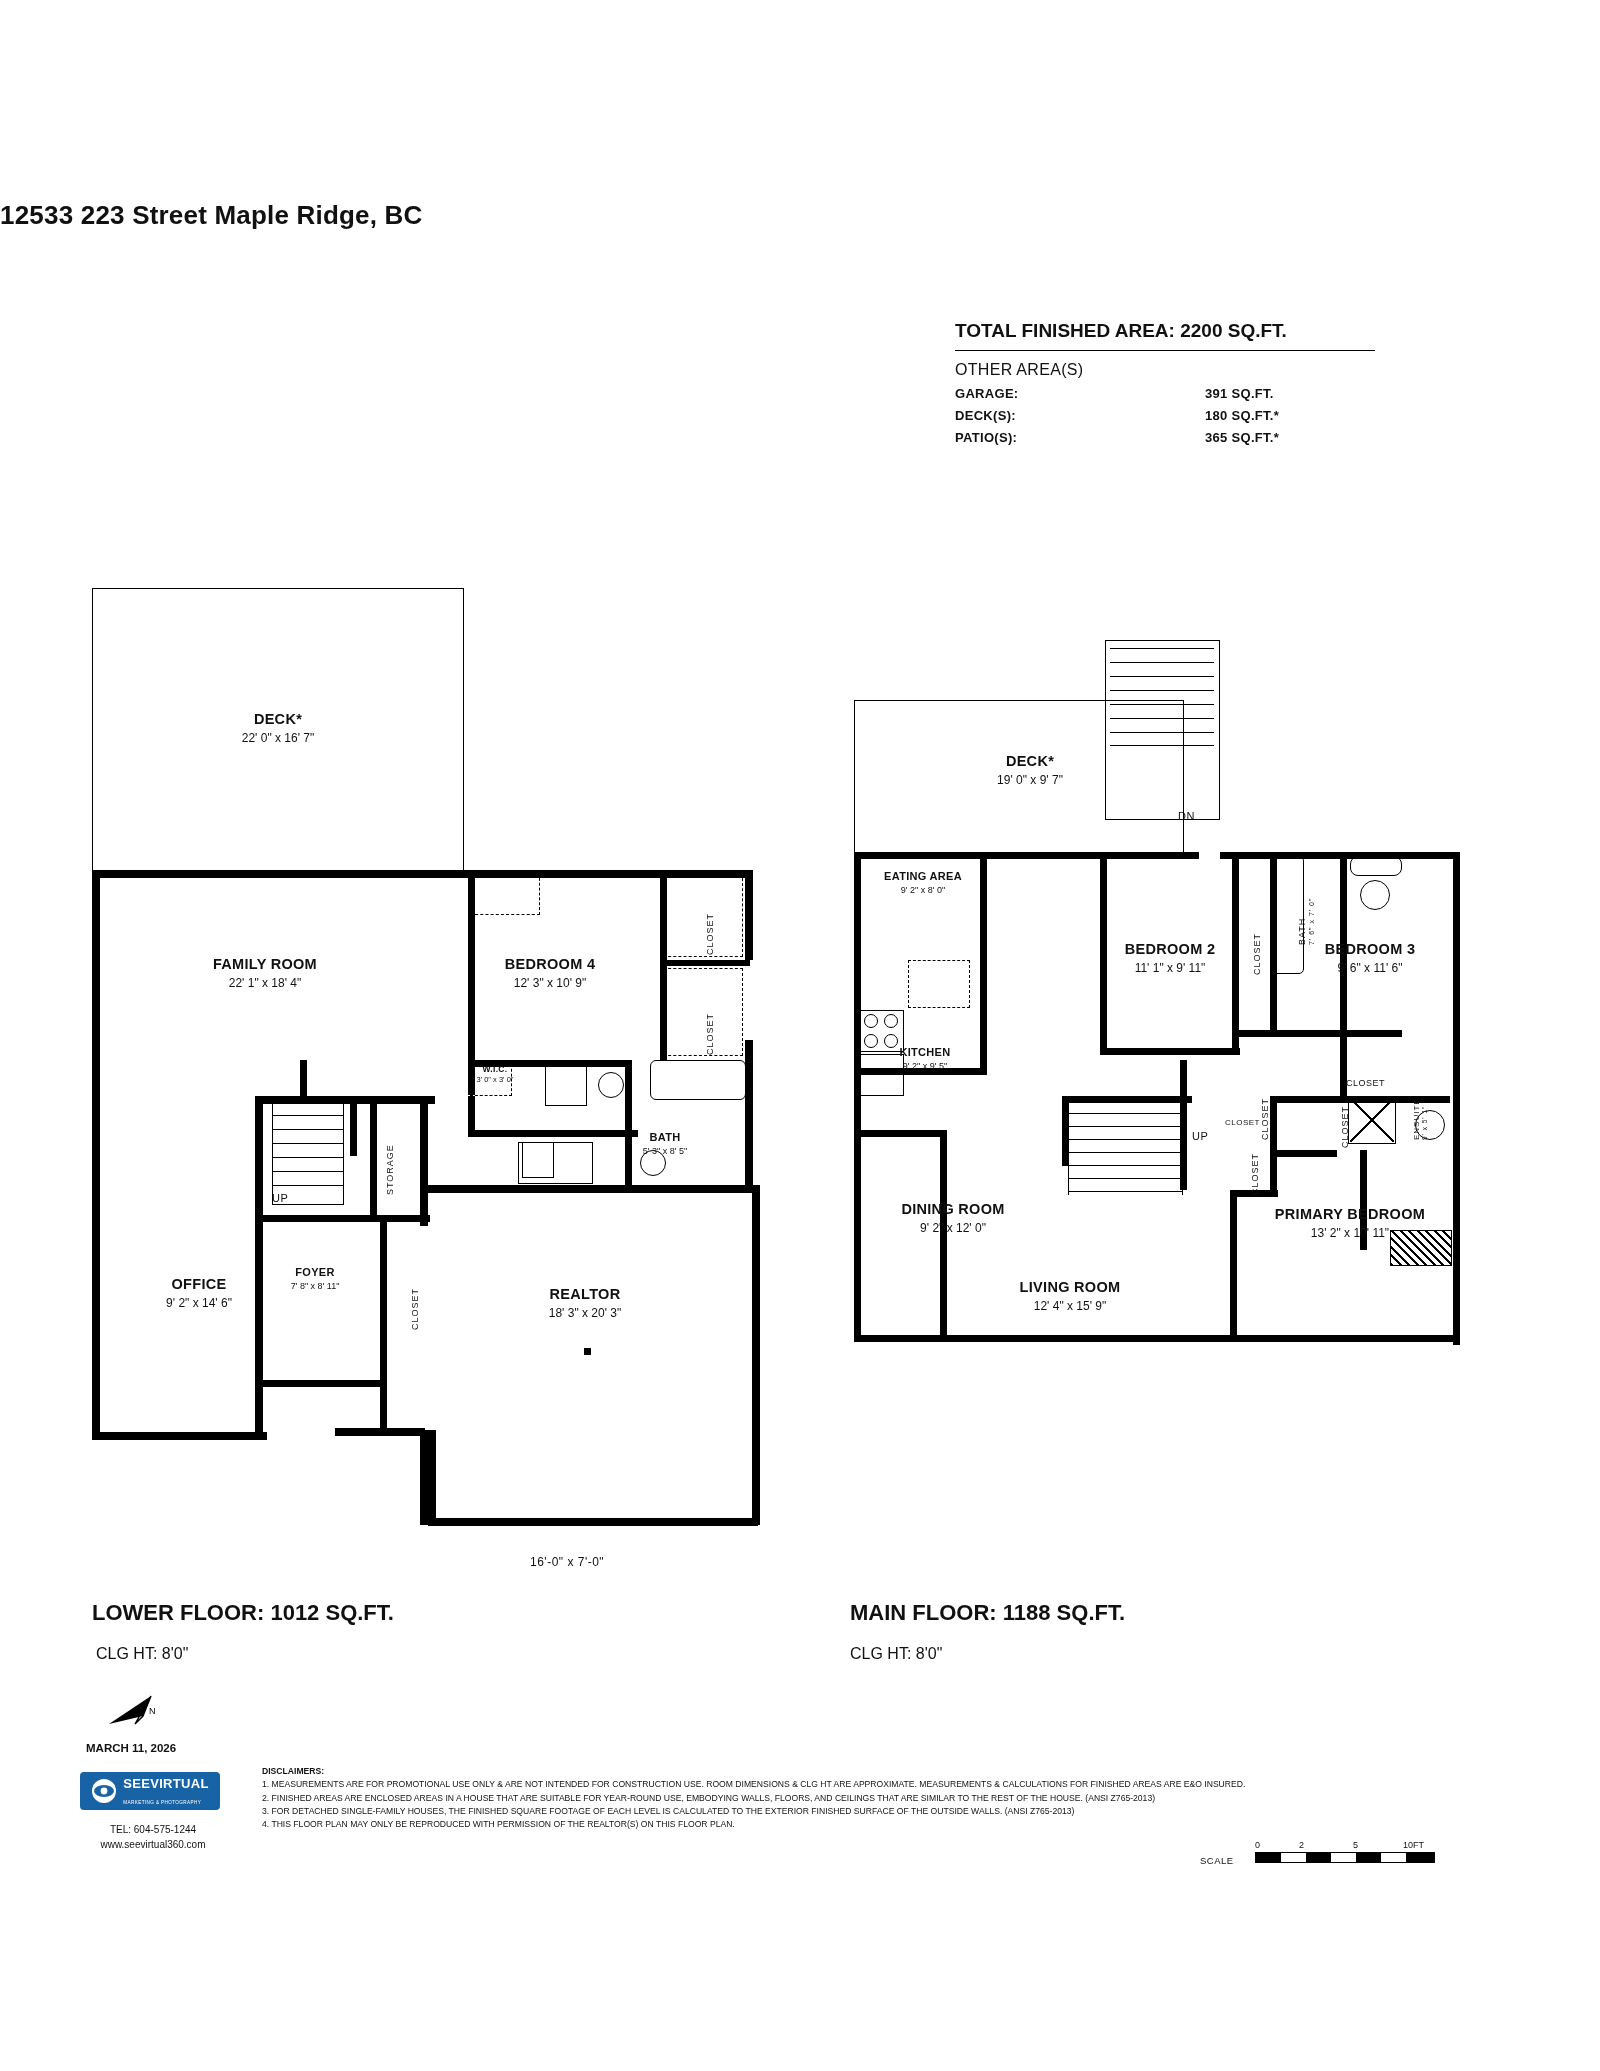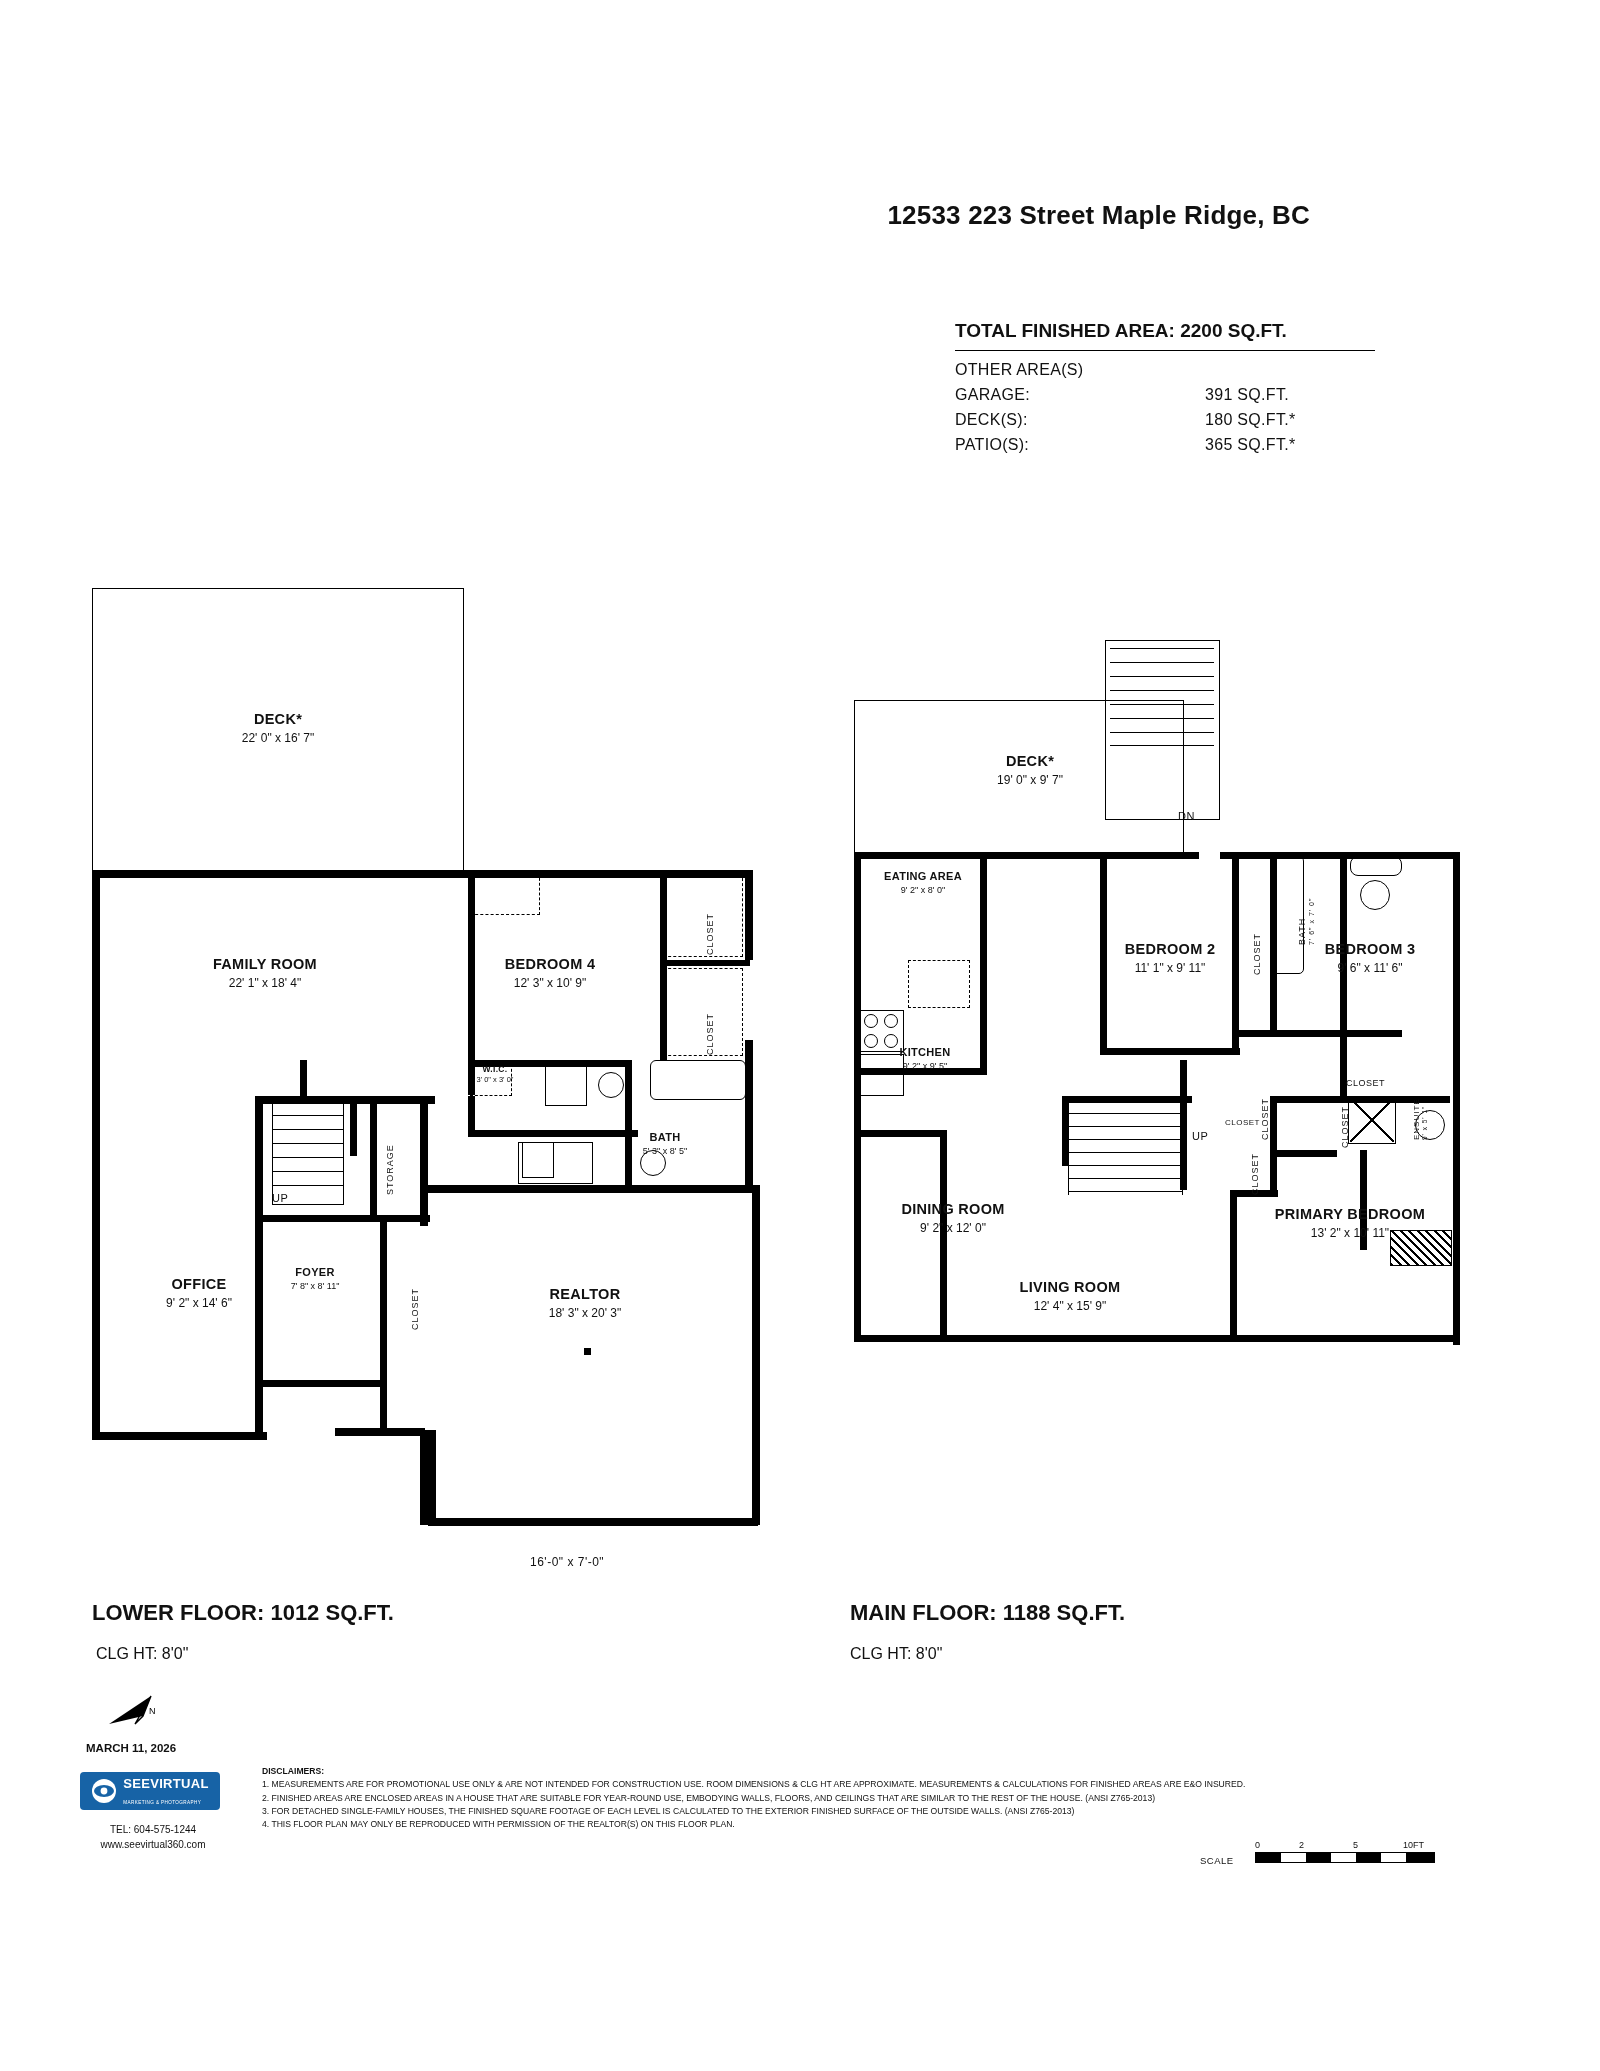--- a/index.html
+++ b/index.html
@@ -6,29 +6,29 @@
   body{
     width:1600px;height:2071px;
     background:#ffffff;
     font-family:"Liberation Sans", sans-serif;
     color:#111;
     position:relative;
     overflow:hidden;
   }
   .abs{position:absolute;}
   .ttl{
-    top:200px;left:0;width:1310px;text-align:right;
+    top:200px;left:0;width:1310px;text-align:left;
     font-size:26px;font-weight:bold;letter-spacing:.2px;
   }
   
   .summary{top:320px;left:955px;width:420px;}
   .summary .total{font-size:19px;font-weight:bold;padding-bottom:8px;}
   .summary hr{border:none;border-top:1.6px solid #000;margin:0 0 10px 0;}
   .summary .other{font-size:16px;letter-spacing:.3px;margin-bottom:7px;}
-  .summary .row{display:flex;font-size:16px;margin-bottom:7px;letter-spacing:.3px;}
+  .summary .row{display:flex;font-size:13px;margin-bottom:7px;letter-spacing:.3px;font-weight:bold;}
   .summary .row .k{width:250px;}
   .summary .row .v{}
   
   .floorcap{font-size:22px;font-weight:bold;}
   .floorsub{font-size:16px;}
   
   .wall{position:absolute;background:#000;}
   .outline{position:absolute;border:2px solid #000;box-sizing:border-box;}
   .room{position:absolute;text-align:center;line-height:1.35;}
   .room .nm{font-weight:bold;font-size:14.5px;letter-spacing:.3px;}

